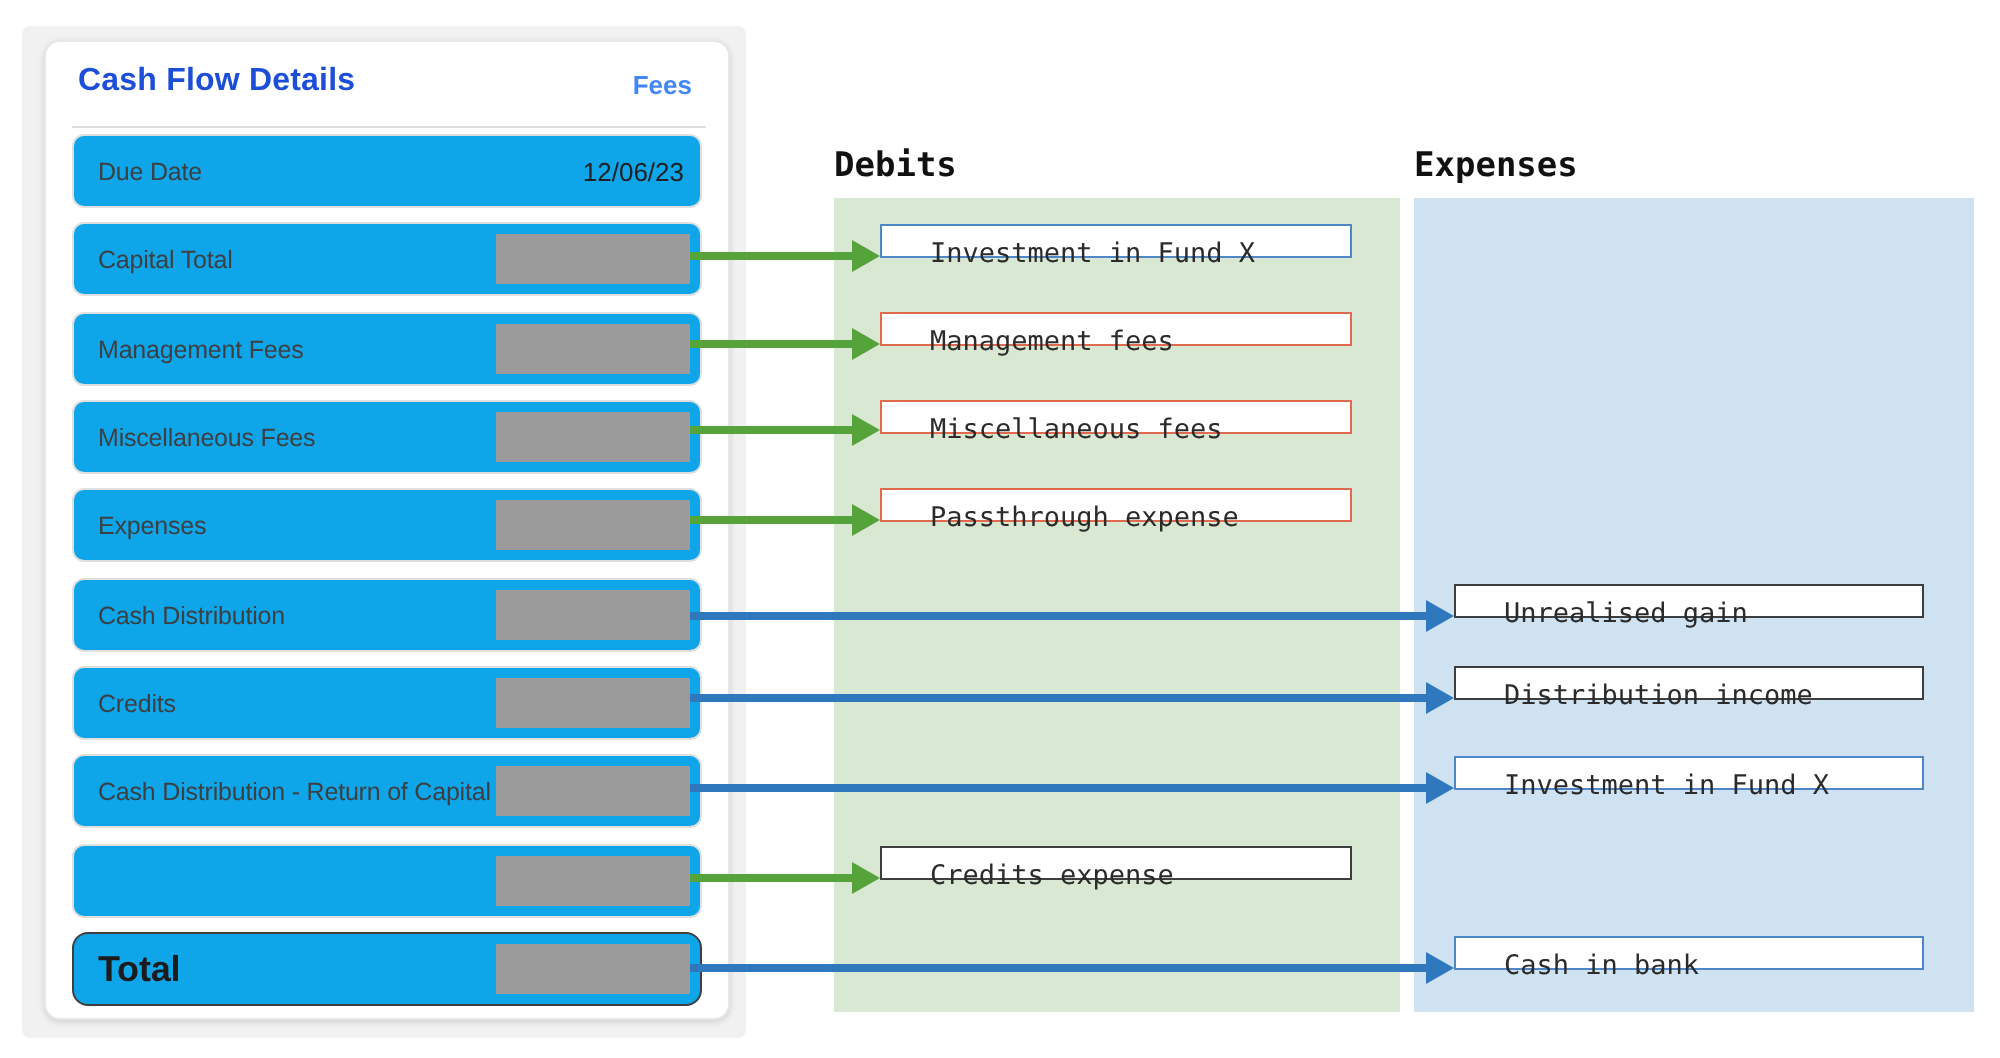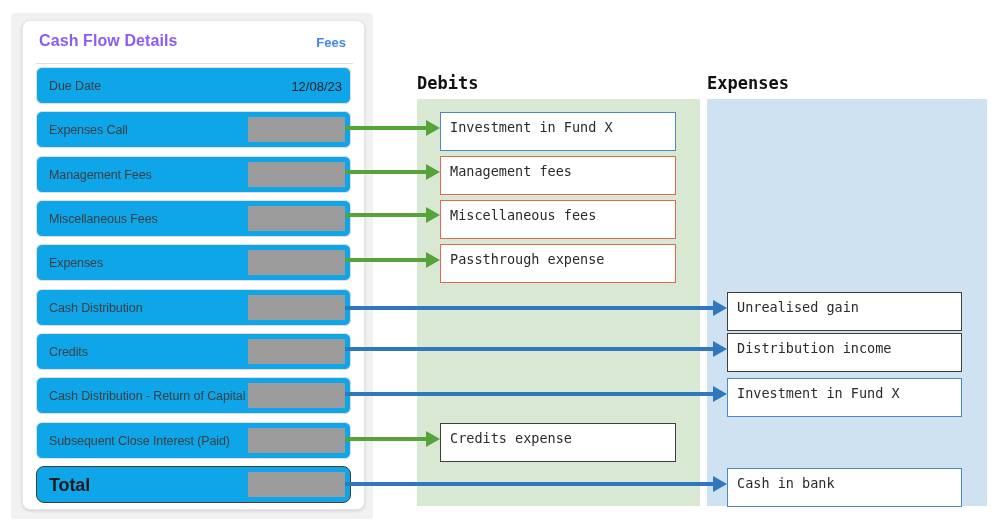--- a/index.html
+++ b/index.html
@@ -14,21 +14,21 @@
     position:absolute; left:11px; top:13px; width:362px; height:506px;
     background:#f1f1f2; border-radius:4px;
   }
   .card {
     position:absolute; left:22px; top:20px; width:343px; height:490px;
     background:#ffffff; border:1px solid #e7e7e7; border-radius:8px;
     box-shadow:0 1px 3px rgba(0,0,0,.14); z-index:2;
   }
   .card-title {
     position:absolute; left:16px; top:11px; font-size:16px; font-weight:600;
-    color:#8b5cf6; letter-spacing:.1px;
+    color:#1d4ed8; letter-spacing:.1px;
   }
   .edit-link {
     position:absolute; right:18px; top:14px; font-size:13px; font-weight:600;
     color:#4285f4; cursor:pointer;
   }
   .card-divider {
     position:absolute; left:13px; top:42px; width:317px; height:1px; background:#e0e0e0;
   }
   .prow {
     position:absolute; left:13px; width:315px; height:37px;
@@ -54,23 +54,23 @@
   .band.blue  { left:707px; width:280px; background:#cfe2f2; }
   .band-header {
     position:absolute; top:73px; height:20px; text-align:left;
     font-family:"DejaVu Sans Mono", monospace; font-weight:700; font-size:17px; color:#111;
   }
   .band-header.debits  { left:417px; width:283px; }
   .band-header.credits { left:707px; width:280px; }
 
   
   .lbox {
-    position:absolute; height:39px; background:#ffffff; z-index:3;
+    position:absolute; height:17px; background:#ffffff; z-index:3;
     font-family:"DejaVu Sans Mono", monospace; font-size:13.5px; color:#2b2b2b;
-    line-height:28px; padding-left:9px; white-space:nowrap;
+    line-height:28px; padding-left:24px; white-space:nowrap;
   }
   .lbox.debit  { left:440px; width:236px; }
   .lbox.credit { left:727px; width:235px; }
   .b-blue { border:1.5px solid #4e86c8; }
   .b-red  { border:1.5px solid #e06a50; }
   .b-dark { border:1.5px solid #3e3e3e; }
 
   
   .arrow { position:absolute; height:4px; z-index:2; }
   .arrow::after {
@@ -88,24 +88,24 @@
 <div class="stage">
 
   <div class="backdrop"></div>
   <div class="card">
     <div class="card-title">Cash Flow Details</div>
     <div class="edit-link">Fees</div>
     <div class="card-divider"></div>
 
     <div class="prow" style="top:46px">
       <span class="prow-label">Due Date</span>
-      <span class="prow-value">12/08/23</span>
+      <span class="prow-value">12/06/23</span>
     </div>
     <div class="prow" style="top:90px">
-      <span class="prow-label">Expenses Call</span>
+      <span class="prow-label">Capital Total</span>
       <span class="redacted"></span>
     </div>
     <div class="prow" style="top:135px">
       <span class="prow-label">Management Fees</span>
       <span class="redacted"></span>
     </div>
     <div class="prow" style="top:179px">
       <span class="prow-label">Miscellaneous Fees</span>
       <span class="redacted"></span>
     </div>
@@ -119,21 +119,20 @@
     </div>
     <div class="prow" style="top:312px">
       <span class="prow-label">Credits</span>
       <span class="redacted"></span>
     </div>
     <div class="prow" style="top:356px">
       <span class="prow-label">Cash Distribution - Return of Capital</span>
       <span class="redacted"></span>
     </div>
     <div class="prow" style="top:401px">
-      <span class="prow-label">Subsequent Close Interest (Paid)</span>
       <span class="redacted"></span>
     </div>
     <div class="prow total" style="top:445px">
       <span class="prow-label">Total</span>
       <span class="redacted"></span>
     </div>
   </div>
 
   <div class="band-header debits">Debits</div>
   <div class="band-header credits">Expenses</div>

